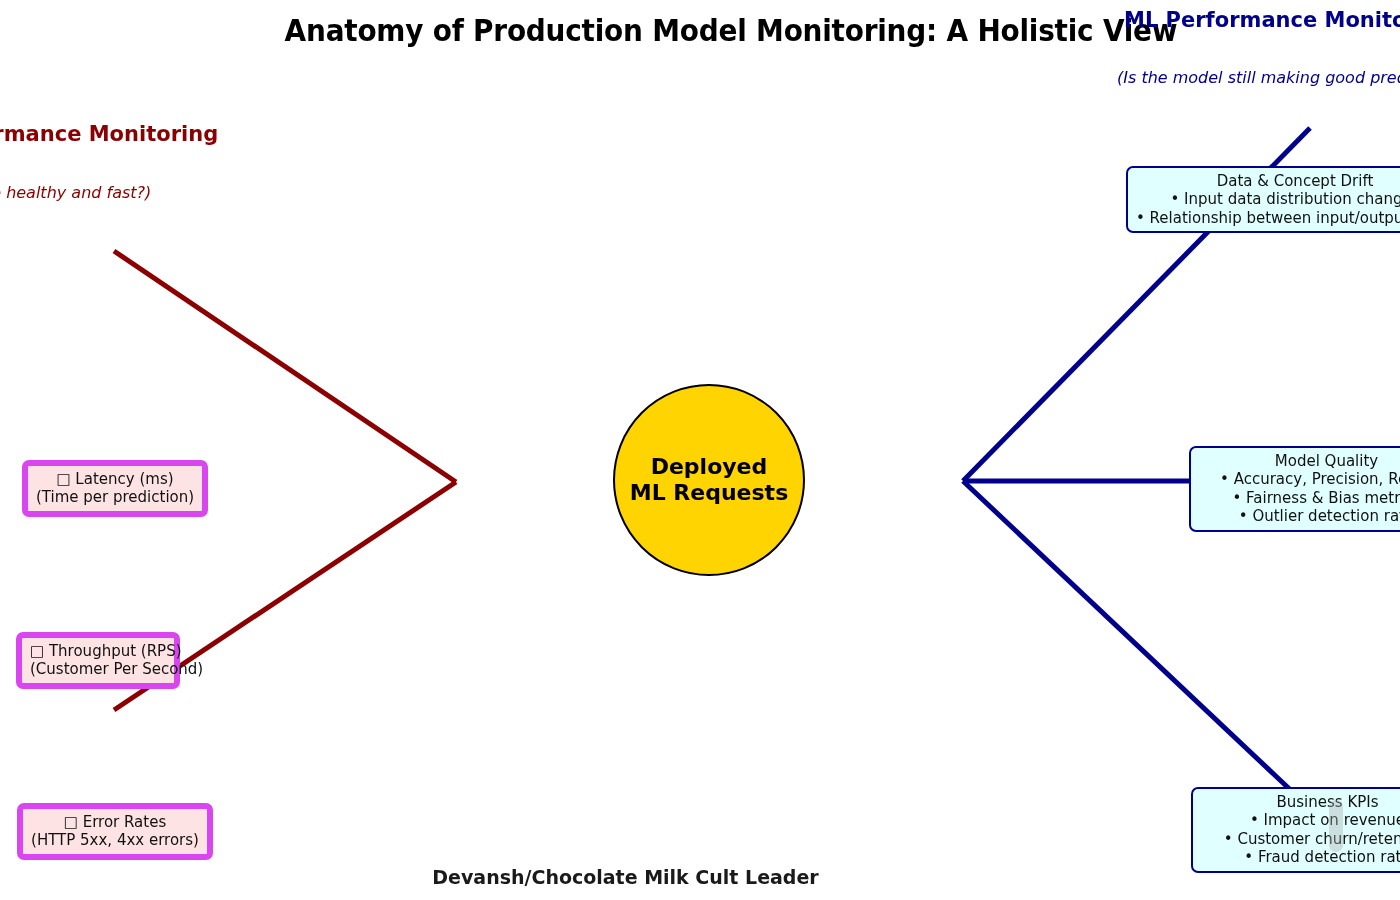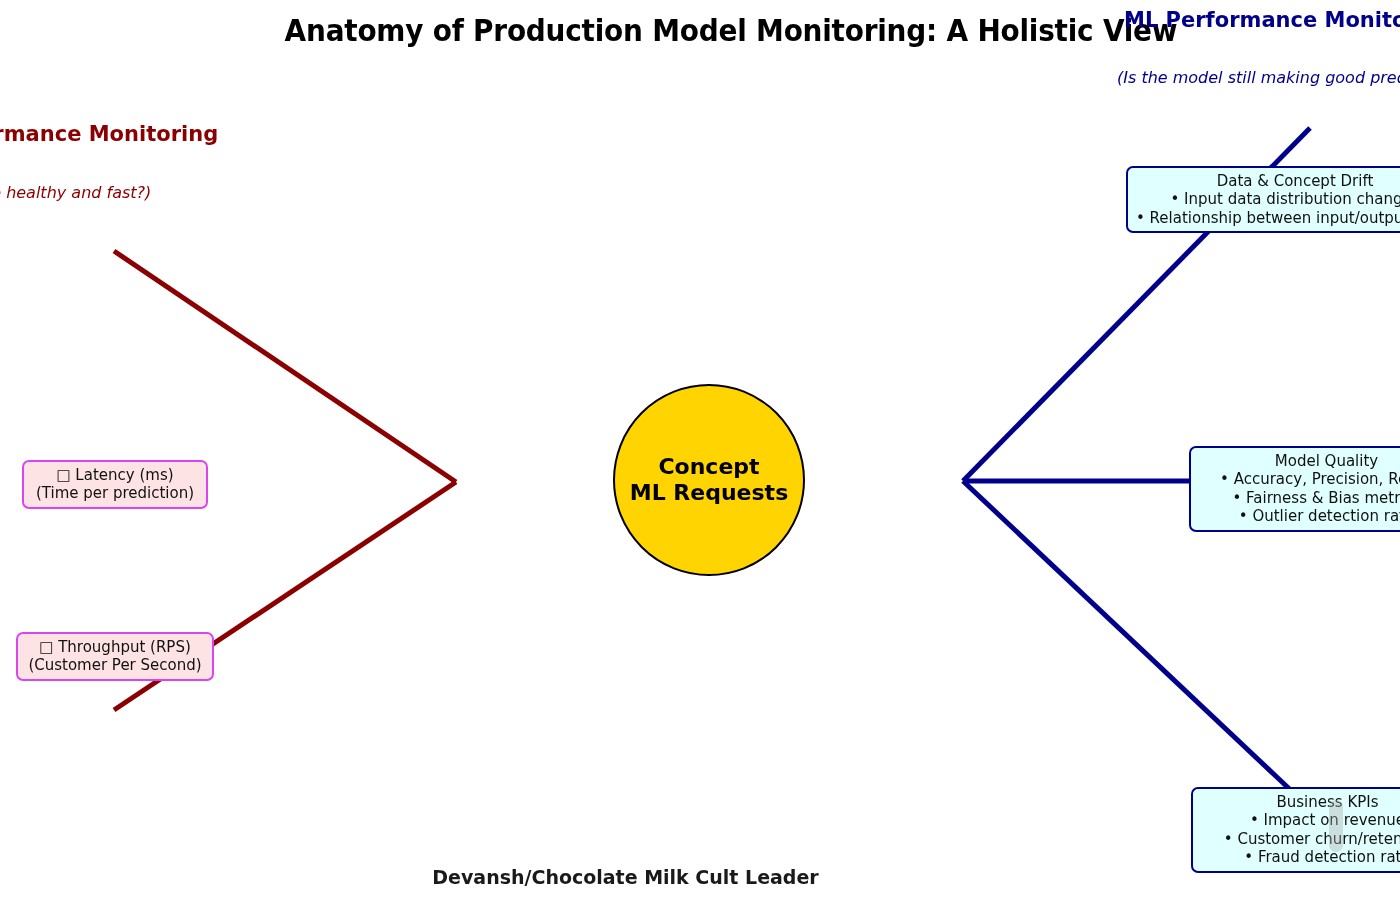--- a/index.html
+++ b/index.html
@@ -110,30 +110,30 @@
     text-align: center;
     font-size: 15px;
     line-height: 1.23;
     color: #111111;
     white-space: nowrap;
   }
   .leaf .ln { display: block; }
 
   .leaf.sys {
     background: #fde3e3;
-    border: 2px solid #d946ef;
+    border: 6px solid #d946ef;
   }
   .leaf.ml {
     background: #e0ffff;
     border: 2px solid #00008b;
   }
 
   
   #leaf-latency    { left:  22px; top: 460px; width: 186px; }
-  #leaf-throughput { left:  16px; top: 632px; width: 198px; }
+  #leaf-throughput { left:  16px; top: 632px; width: 164px; }
   #leaf-errors     { left:  17px; top: 803px; width: 196px; }
 
   
   #leaf-drift   { left: 1126px; top: 166px; width: 338px; }
   #leaf-quality { left: 1189px; top: 446px; width: 275px; }
   #leaf-kpi     { left: 1191px; top: 787px; width: 273px; }
 
   
   .watermark {
     position: absolute;
@@ -166,34 +166,38 @@
 
   <div class="main-title">Anatomy of Production Model Monitoring: A Holistic View</div>
 
   <div class="branch-heading left-heading">System Performance Monitoring</div>
   <div class="branch-sub left-sub">(Is the service healthy and fast?)</div>
 
   <div class="branch-heading right-heading">ML Performance Monitoring</div>
   <div class="branch-sub right-sub">(Is the model still making good predictions?)</div>
 
   <div class="center-node">
-    <span class="line">Concept</span>
+    <span class="line">Deployed</span>
     <span class="line">ML Requests</span>
   </div>
 
   <div class="leaf sys" id="leaf-latency">
     <span class="ln">□ Latency (ms)</span>
     <span class="ln">(Time per prediction)</span>
   </div>
 
   <div class="leaf sys" id="leaf-throughput">
     <span class="ln">□ Throughput (RPS)</span>
     <span class="ln">(Customer Per Second)</span>
   </div>
 
+  <div class="leaf sys" id="leaf-errors">
+    <span class="ln">□ Error Rates</span>
+    <span class="ln">(HTTP 5xx, 4xx errors)</span>
+  </div>
 
   <div class="leaf ml" id="leaf-drift">
     <span class="ln">Data &amp; Concept Drift</span>
     <span class="ln">• Input data distribution changes</span>
     <span class="ln">• Relationship between input/output shifts</span>
   </div>
 
   <div class="leaf ml" id="leaf-quality">
     <span class="ln">Model Quality</span>
     <span class="ln">• Accuracy, Precision, Recall</span>

